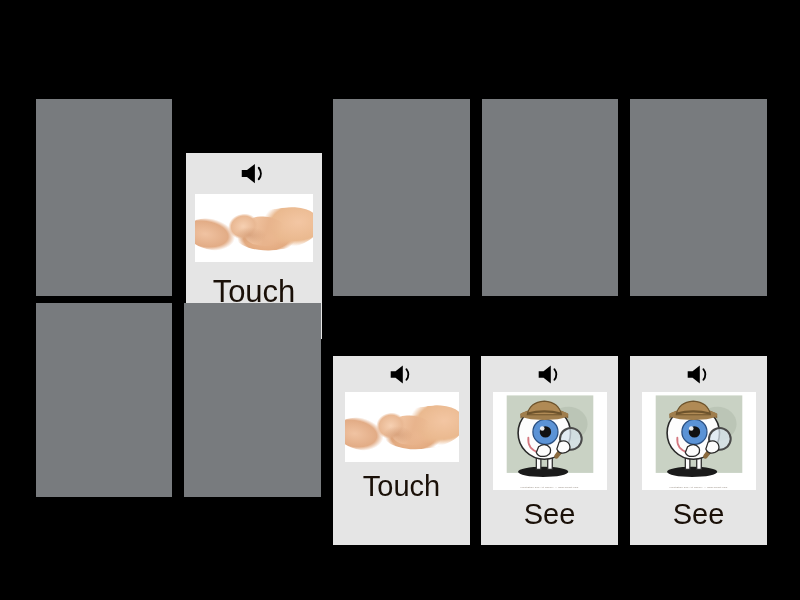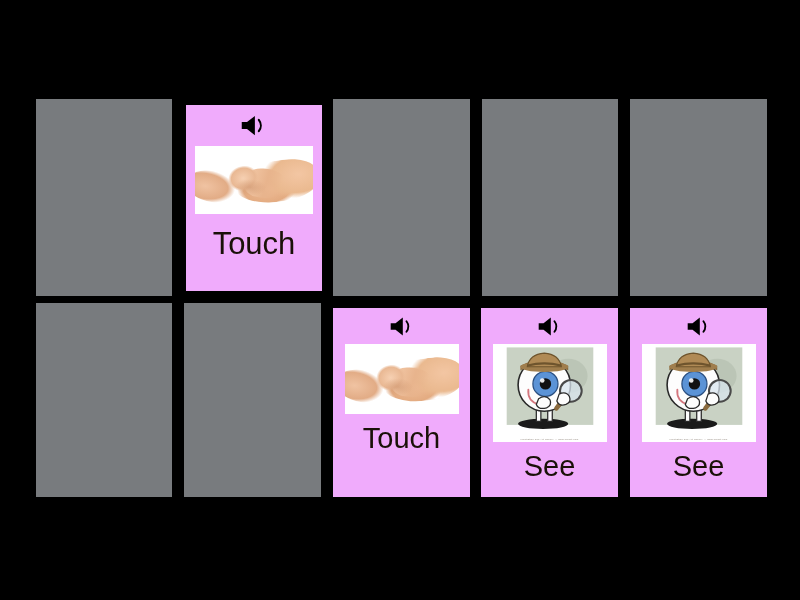--- a/index.html
+++ b/index.html
@@ -23,24 +23,25 @@
   .card {
     position: absolute;
     overflow: hidden;
   }
 
   .card.back {
     background: #787b7e;
   }
 
   .card.face {
-    background: #f0abfc;
+    background: #e5e5e5;
     display: flex;
     flex-direction: column;
     align-items: center;
+    margin-top: 48px;
   }
 
   
   .speaker {
     display: block;
     flex: 0 0 auto;
   }
   .speaker svg { display: block; }
 
   

